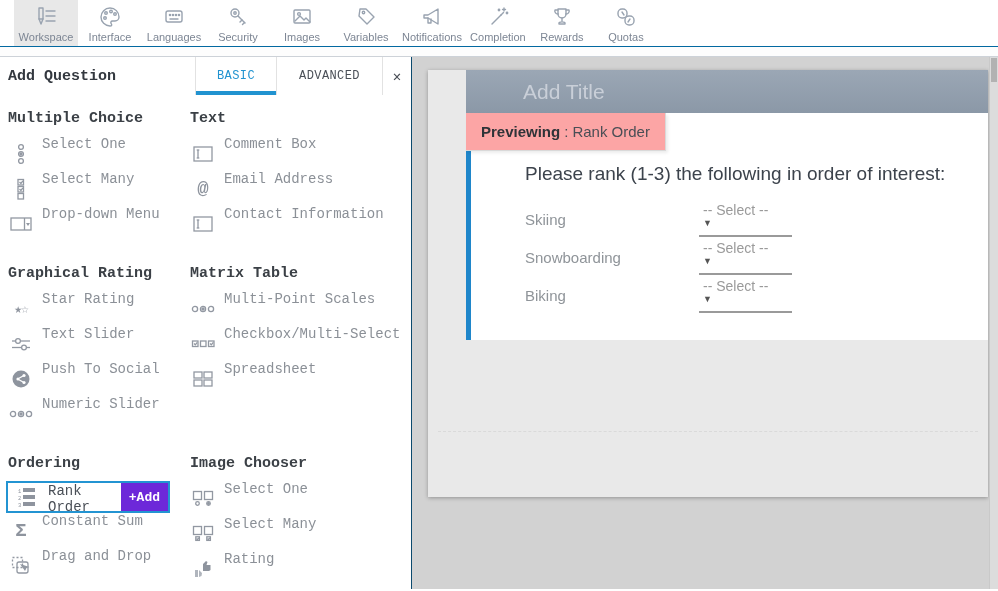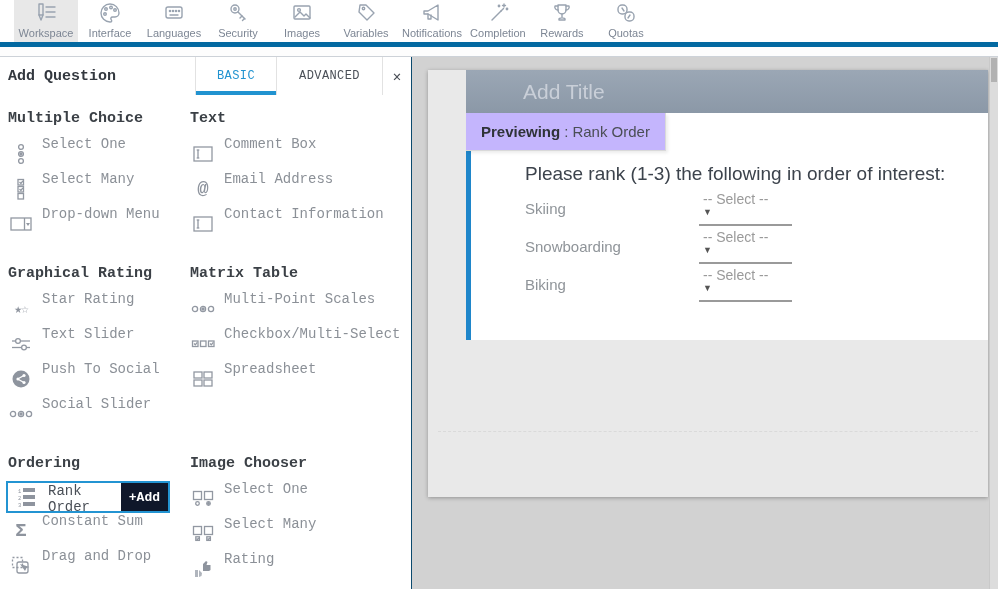--- a/index.html
+++ b/index.html
@@ -1,20 +1,20 @@
 <!DOCTYPE html>
 <html><head>
 <meta charset="utf-8">
 <style>
   * { box-sizing: border-box; margin: 0; padding: 0; }
   html,body { width: 998px; height: 591px; overflow: hidden; }
   body { font-family: "Liberation Sans", sans-serif; background: #fff; position: relative; }
 
   
-  .toolbar { height: 47px; background: #fff; border-bottom: 5px solid #0369a1; display: flex; align-items: stretch; padding-left: 14px; }
+  .toolbar { height: 47px; background: #fff; border-bottom: 1px solid #0369a1; display: flex; align-items: stretch; padding-left: 14px; }
   .tb-item { min-width: 64px; padding: 0 4px; display: flex; flex-direction: column; align-items: center; justify-content: flex-end; padding-bottom: 3px; cursor: pointer; }
   .tb-item.active { background: #e8e8e8; }
   .tb-item .lbl { font-size: 11px; color: #7d8694; margin-top: 1px; white-space: nowrap; }
   .tb-item svg { stroke: #99a3b0; fill: none; stroke-width: 1.4; stroke-linecap: round; stroke-linejoin: round; }
   .substrip { height: 10px; background: #fdfdfd; border-bottom: 1px solid #cdd2d8; }
 
   
   .main { display: flex; height: 532px; }
   .left-panel { width: 412px; background: #fff; border-right: 1px solid #0c4a6e; font-family: Liberation Mono, monospace; }
   .right-area { flex: 1; background: #d2d2d2; position: relative; }
@@ -30,30 +30,30 @@
   .close-btn { width: 29px; border-left: 1px solid #e2e2e2; display: flex; align-items: center; justify-content: center; color: #4a4f57; font-weight: bold; font-size: 14px; cursor: pointer; }
 
   
   .sections { display: grid; grid-template-columns: 182px 1fr; padding: 13px 0 0 8px; }
   .section { margin-bottom: 22px; }
   .section h3 { font-size: 15px; font-weight: bold; color: #3b4046; line-height: 22px; margin-bottom: 6px; }
   .q-item { height: 35px; display: flex; color: #8b9097; font-size: 14px; cursor: pointer; }
   .q-icon { width: 26px; margin-right: 8px; display: flex; justify-content: center; align-items: center; flex: none; color: #9298a2; font-size: 14px; }
   .q-icon svg { stroke: #9298a2; fill: none; stroke-width: 1.3; }
   .q-item.selected { border: 2px solid #2394d2; background: #fff; height: 32px; width: 164px; margin-left: -2px; padding-left: 6px; color: #4a4f57; }
-  .add-btn { margin-left: auto; height: 100%; background: #0f172a; color: #fff; font-weight: bold; font-size: 13px; display: flex; align-items: center; padding: 0 8px; cursor: pointer; }
+  .add-btn { margin-left: auto; height: 100%; background: #6d28d9; color: #fff; font-weight: bold; font-size: 13px; display: flex; align-items: center; padding: 0 8px; cursor: pointer; }
 
   
   .card { position: absolute; left: 16px; top: 13px; width: 560px; height: 427px; background: #e9e9e9; box-shadow: 0 1px 4px rgba(0,0,0,.3); padding-left: 38px; }
   .card-header { height: 43px; background: linear-gradient(#9ba7b5, #8b98a7); color: #c9cfd8; font-size: 21px; line-height: 43px; padding-left: 57px; cursor: text; }
   .qblock { position: relative; height: 227px; background: #fff; border-left: 5px solid #1f86ca; }
-  .preview-tag { position: absolute; left: -5px; top: 0; width: 200px; height: 38px; background: #c4b5fd; border-right: 1px solid #d9d9d9; border-bottom: 1px solid #d9d9d9; box-shadow: 2px 2px 3px rgba(0,0,0,.08); display: flex; align-items: center; padding-left: 15px; font-size: 15px; color: #4a4e55; z-index: 2; }
+  .preview-tag { position: absolute; left: -5px; top: 0; width: 200px; height: 38px; background: #fca5a5; border-right: 1px solid #d9d9d9; border-bottom: 1px solid #d9d9d9; box-shadow: 2px 2px 3px rgba(0,0,0,.08); display: flex; align-items: center; padding-left: 15px; font-size: 15px; color: #4a4e55; z-index: 2; }
   .preview-tag .pt-bold { font-weight: bold; color: #2f3338; margin-right: 4px; }
   .q-title { padding: 50px 20px 0 54px; font-size: 19px; color: #3c434c; }
-  .q-rows { margin: 4px 0 0 54px; }
+  .q-rows { margin: 15px 0 0 54px; }
   .q-row { display: flex; align-items: center; height: 38px; }
   .q-row-label { width: 174px; color: #8f9499; font-size: 15px; }
   .q-select { width: 93px; border-bottom: 2px solid #9a9a9a; display: flex; align-items: baseline; justify-content: space-between; padding: 0 2px 7px 4px; color: #9a9a9a; font-size: 14px; cursor: pointer; flex-direction: column; }
   .q-caret { font-size: 9px; color: #555; }
   .drop-hint { position: absolute; left: 10px; right: 10px; top: 361px; border-top: 1px dashed #dadada; }
 
   
   .scrollbar { position: absolute; right: 0; top: 0; bottom: 0; width: 9px; background: #dcdcdc; border-left: 1px solid #c9c9c9; }
   .scroll-thumb { position: absolute; top: 1px; left: 1px; right: 1px; height: 24px; background: #b2b2b2; }
 </style>
@@ -267,21 +267,21 @@
         </div>
         <div class="q-item">
           <span class="q-icon">
               <svg width="24" height="12" viewBox="0 0 24 12">
                 <circle cx="4" cy="6" r="2.6"></circle>
                 <circle cx="12" cy="6" r="2.6"></circle>
                 <circle cx="12" cy="6" r="1.1" fill="#9298a2"></circle>
                 <circle cx="20" cy="6" r="2.6"></circle>
               </svg>
             </span>
-          <span>Social Slider</span>
+          <span>Numeric Slider</span>
         </div>
       </div>
 
       <div class="section">
         <h3>Matrix Table</h3>
         <div class="q-item">
           <span class="q-icon">
               <svg width="24" height="12" viewBox="0 0 24 12">
                 <circle cx="4" cy="6" r="2.6"></circle>
                 <circle cx="12" cy="6" r="2.6"></circle>

